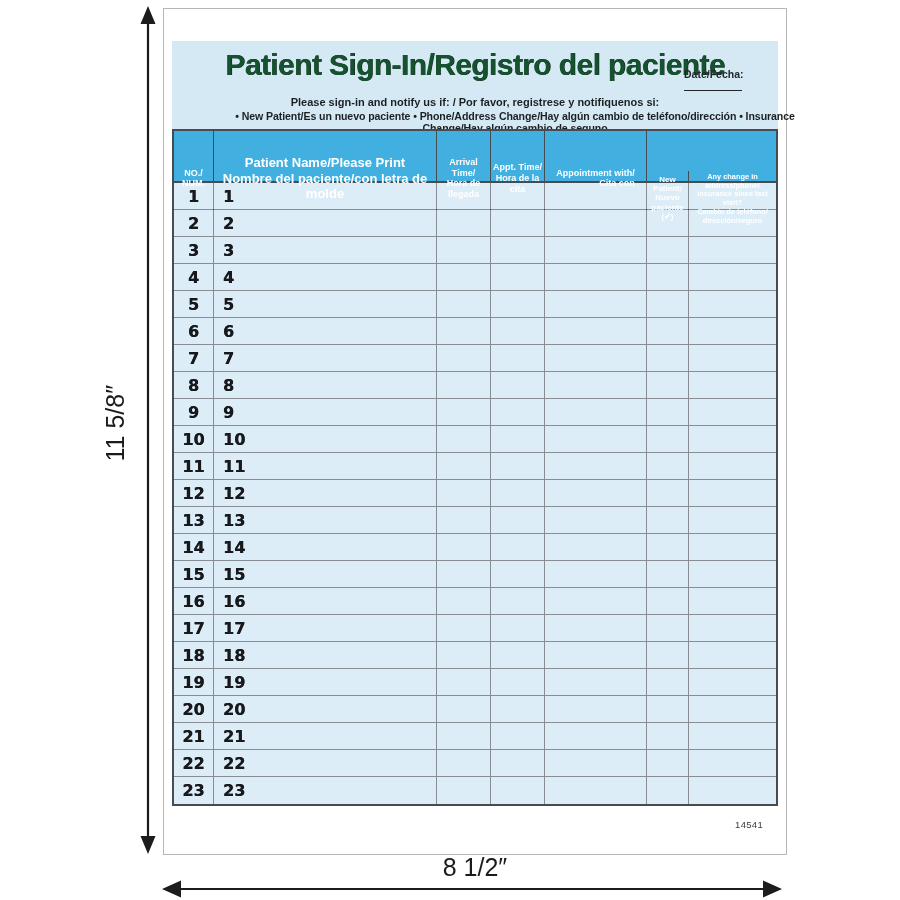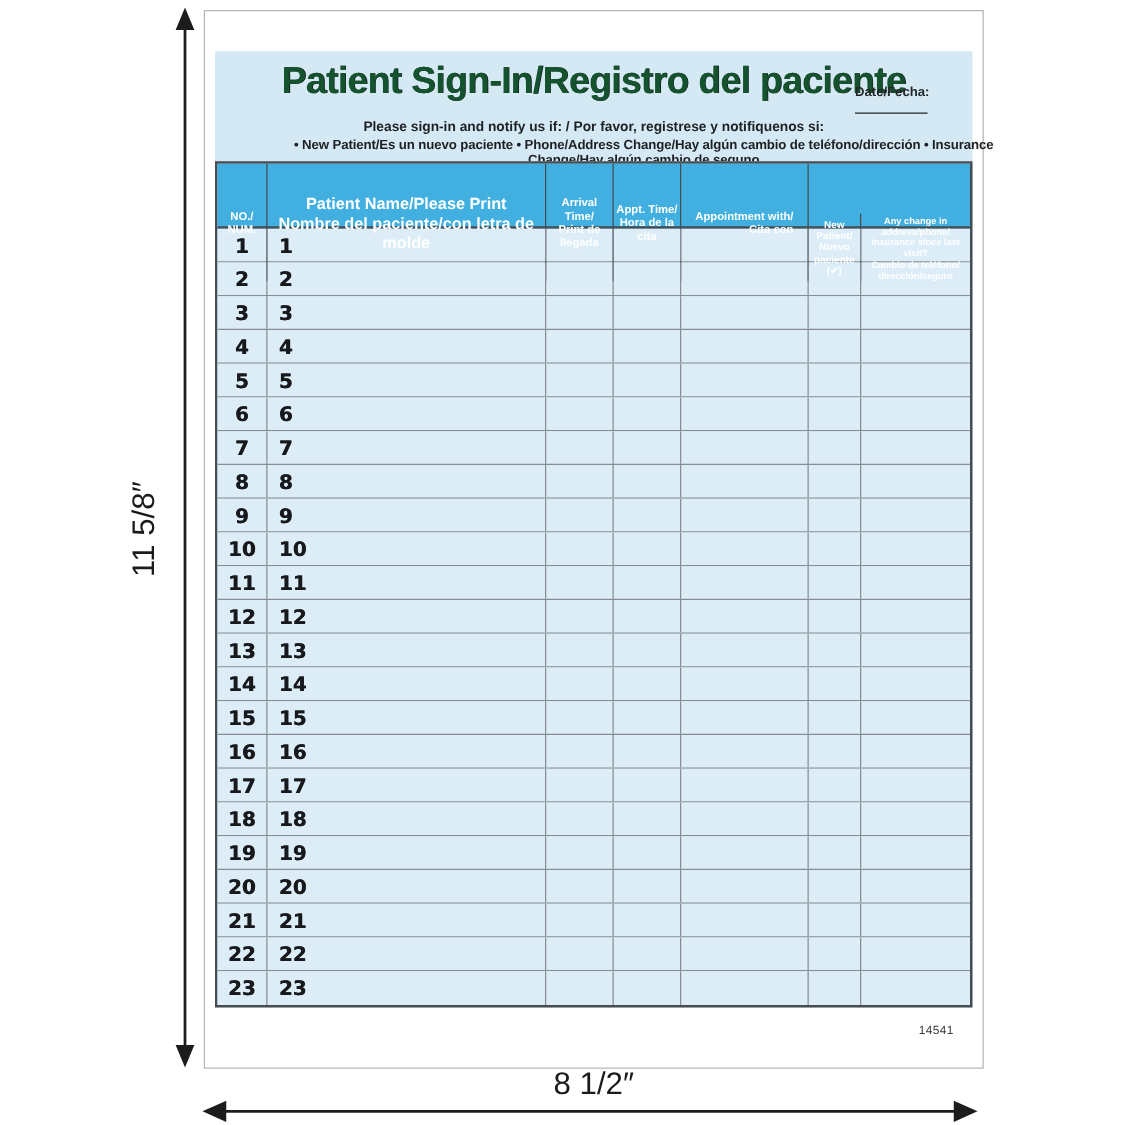--- a/index.html
+++ b/index.html
@@ -86,21 +86,21 @@
       <div class="instr2">• New Patient/Es un nuevo paciente • Phone/Address Change/Hay algún cambio de teléfono/dirección • Insurance Change/Hay algún cambio de seguno</div>
     </div>
 
     <div class="signin-table">
       <div class="header-row grid-cols">
         <div class="hcell h0">NO./
 NUM.</div>
         <div class="hcell h1">Patient Name/Please Print
 Nombre del paciente/con letra de molde</div>
         <div class="hcell h2">Arrival Time/
-Print de llegada</div>
+Hora de llegada</div>
         <div class="hcell h3">Appt. Time/
 Hora de la cita</div>
         <div class="hcell h4">Appointment with/
 Cita con</div>
         <div class="hcell h5">New Patient/
 Nuevo paciente
 (✔)</div>
         <div class="hcell h6">Any change in address/phone/
 insurance since last visit?
 Cambio de teléfono/

